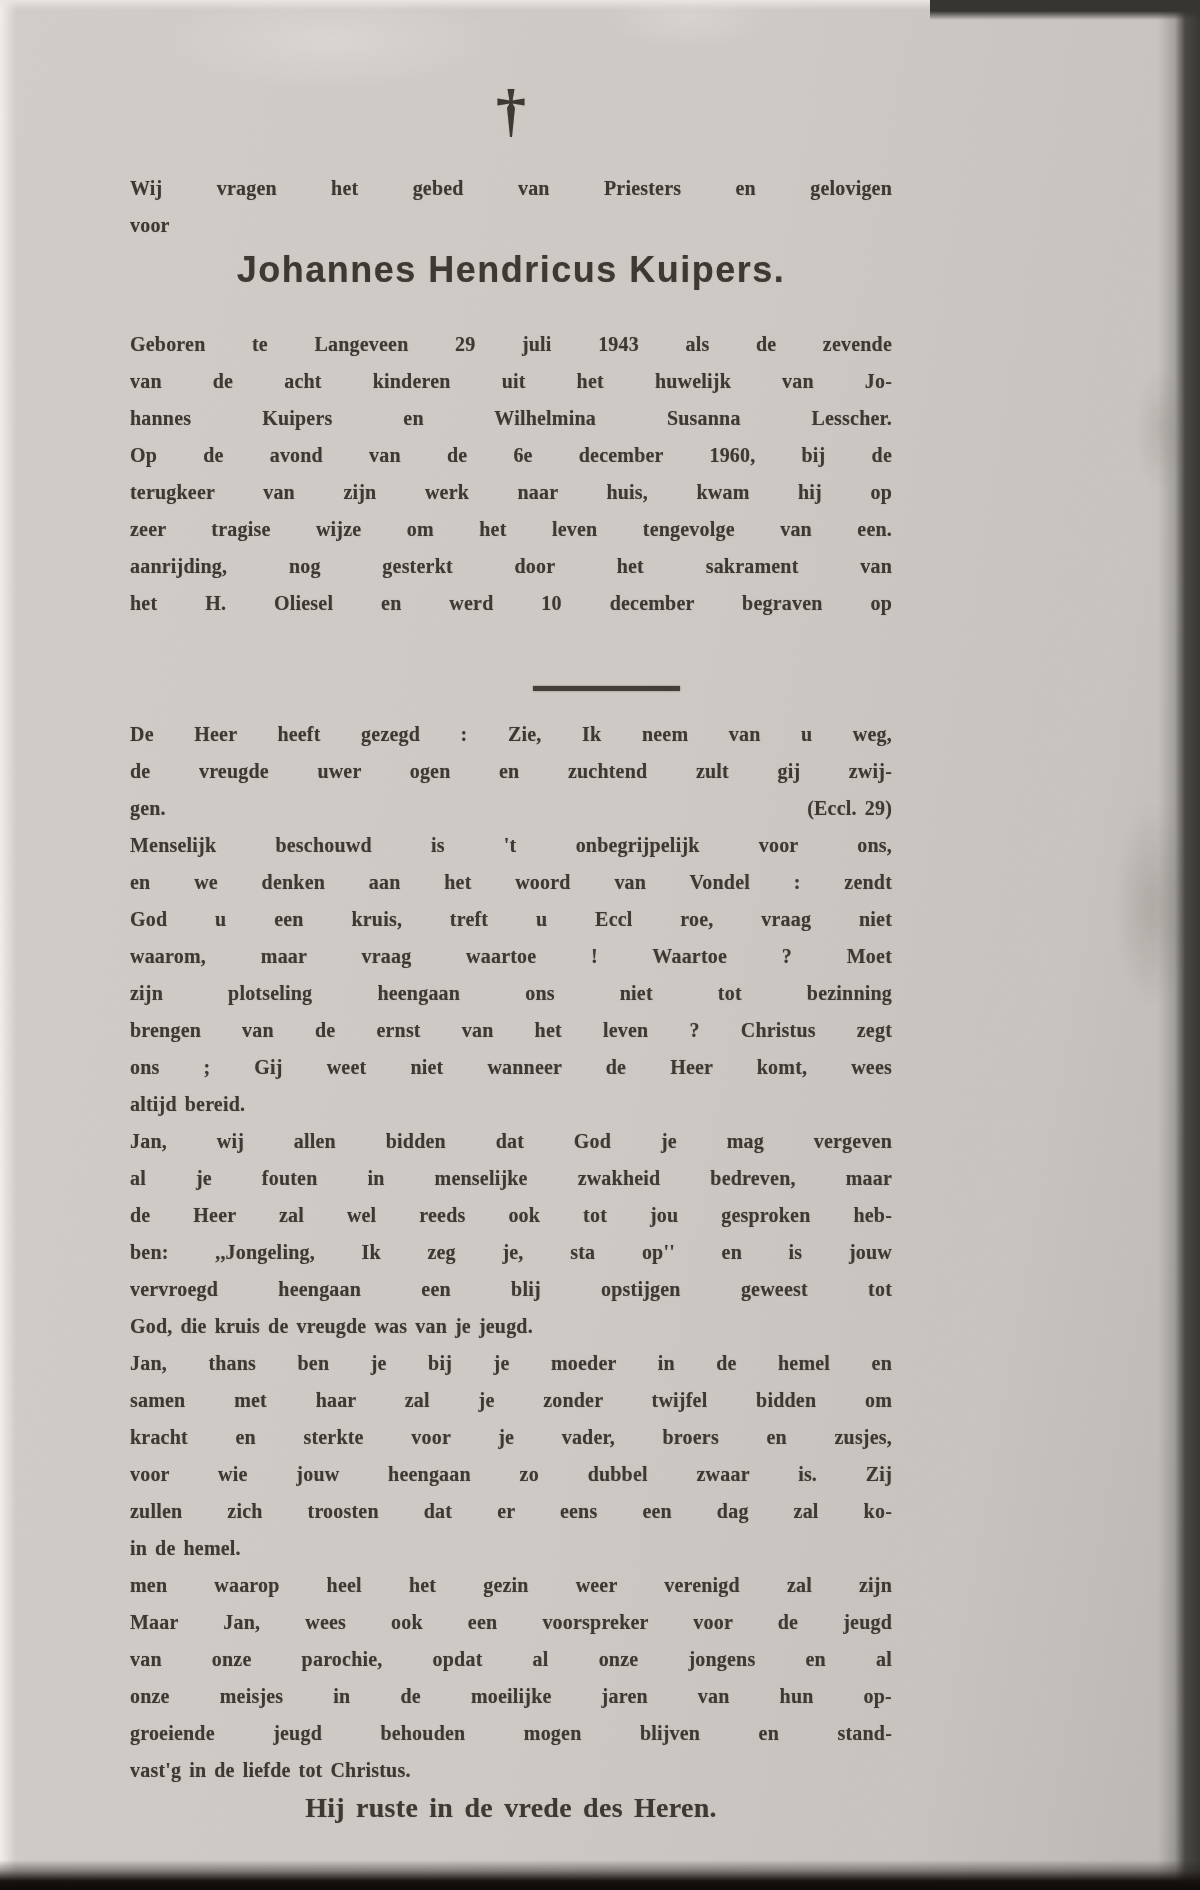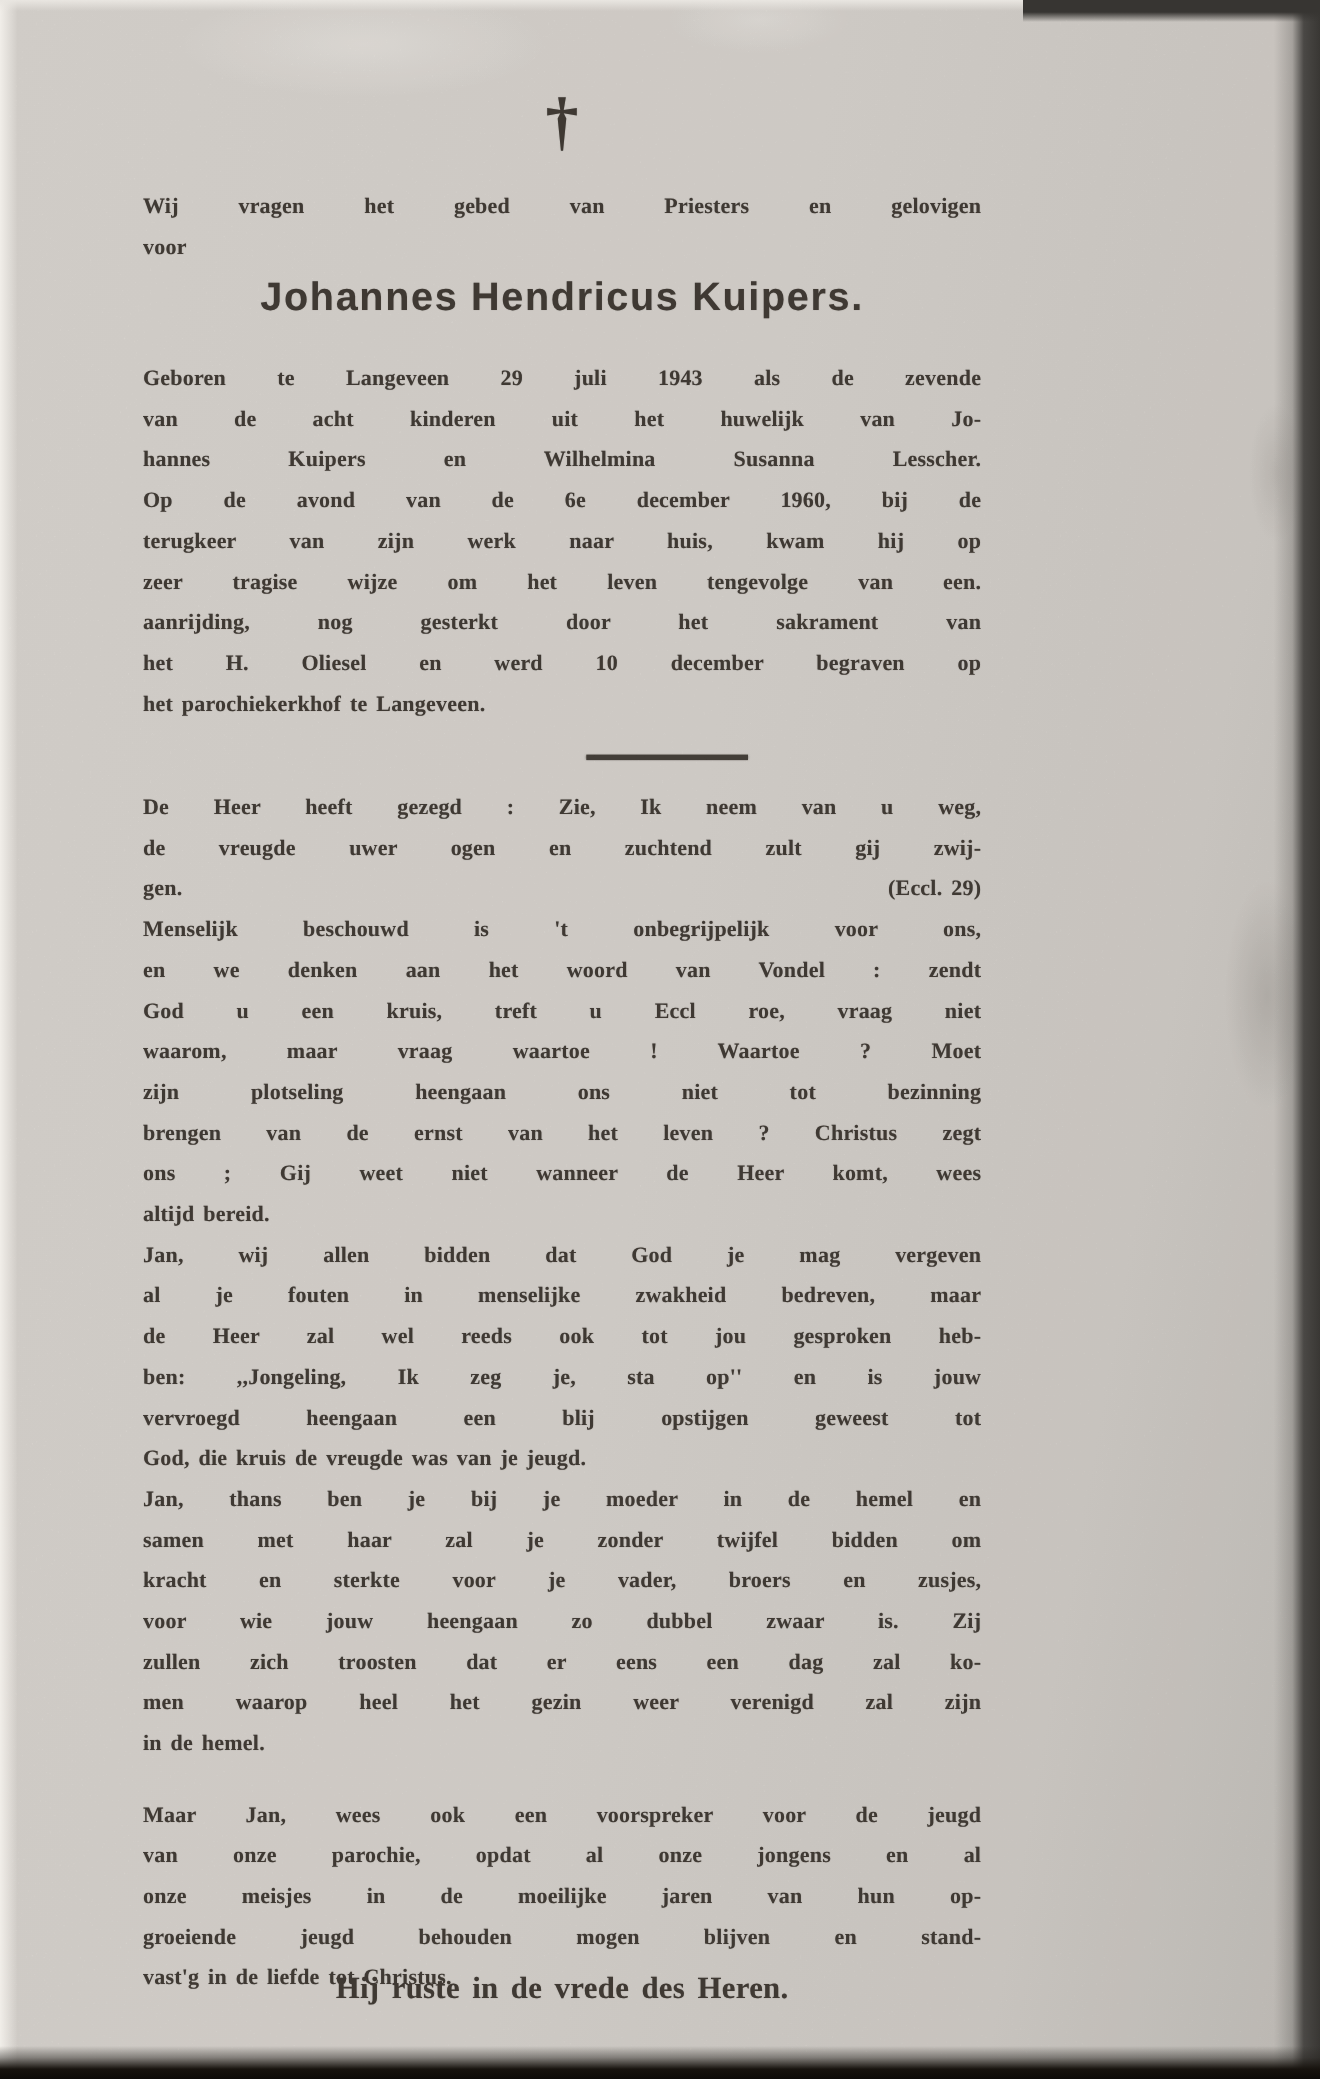--- a/index.html
+++ b/index.html
@@ -32,21 +32,21 @@
   }
   .bio{top:326px;}
   .divider{
     position:absolute;top:686px;left:533px;width:147px;height:5px;
     background:#38322c;box-shadow:0 0 2px rgba(51,45,39,0.6);
   }
   .scripture{top:716px;}
   .reflection{top:827px;}
   .prayer1{top:1123px;}
   .prayer2{top:1345px;}
-  .prayer3{top:1604px;margin-top:28px;}
+  .prayer3{top:1604px;}
   .closing-block{top:1789px;}
   .closing{
     font-size:28px;font-weight:700;line-height:37px;
     text-align:center;letter-spacing:0.01em;word-spacing:0.14em;
   }
   .split-row{display:flex;justify-content:space-between;}
   .split-row .left-part{text-align:center;}
   .split-row .right-part{text-align:right;padding-right:0px;}
   
   .edge{position:absolute;pointer-events:none;}
@@ -88,21 +88,20 @@
 
   <div class="column bio">
     <div class="line ink">Geboren te Langeveen 29 juli 1943 als de zevende</div>
     <div class="line ink">van de acht kinderen uit het huwelijk van Jo-</div>
     <div class="line ink">hannes Kuipers en Wilhelmina Susanna Lesscher.</div>
     <div class="line ink">Op de avond van de 6e december 1960, bij de</div>
     <div class="line ink">terugkeer van zijn werk naar huis, kwam hij op</div>
     <div class="line ink">zeer tragise wijze om het leven tengevolge van een.</div>
     <div class="line ink">aanrijding, nog gesterkt door het sakrament van</div>
     <div class="line ink">het H. Oliesel en werd 10 december begraven op</div>
-    <div class="line last ink">het parochiekerkhof te Langeveen.</div>
   </div>
 
   <div class="divider"></div>
 
   <div class="column scripture">
     <div class="line ink">De Heer heeft gezegd : Zie, Ik neem van u weg,</div>
     <div class="line ink">de vreugde uwer ogen en zuchtend zult gij zwij-</div>
     <div class="line last split-row ink">
       <span class="left-part">gen.</span>
       <span class="right-part">(Eccl. 29)</span>
@@ -128,22 +127,22 @@
     <div class="line ink">vervroegd heengaan een blij opstijgen geweest tot</div>
     <div class="line last ink">God, die kruis de vreugde was van je jeugd.</div>
   </div>
 
   <div class="column prayer2">
     <div class="line ink">Jan, thans ben je bij je moeder in de hemel en</div>
     <div class="line ink">samen met haar zal je zonder twijfel bidden om</div>
     <div class="line ink">kracht en sterkte voor je vader, broers en zusjes,</div>
     <div class="line ink">voor wie jouw heengaan zo dubbel zwaar is. Zij</div>
     <div class="line ink">zullen zich troosten dat er eens een dag zal ko-</div>
+    <div class="line last ink">in de hemel.</div>
     <div class="line ink">men waarop heel het gezin weer verenigd zal zijn</div>
-    <div class="line last ink">in de hemel.</div>
   </div>
 
   <div class="column prayer3">
     <div class="line ink">Maar Jan, wees ook een voorspreker voor de jeugd</div>
     <div class="line ink">van onze parochie, opdat al onze jongens en al</div>
     <div class="line ink">onze meisjes in de moeilijke jaren van hun op-</div>
     <div class="line ink">groeiende jeugd behouden mogen blijven en stand-</div>
     <div class="line last ink">vast'g in de liefde tot Christus.</div>
   </div>
 

